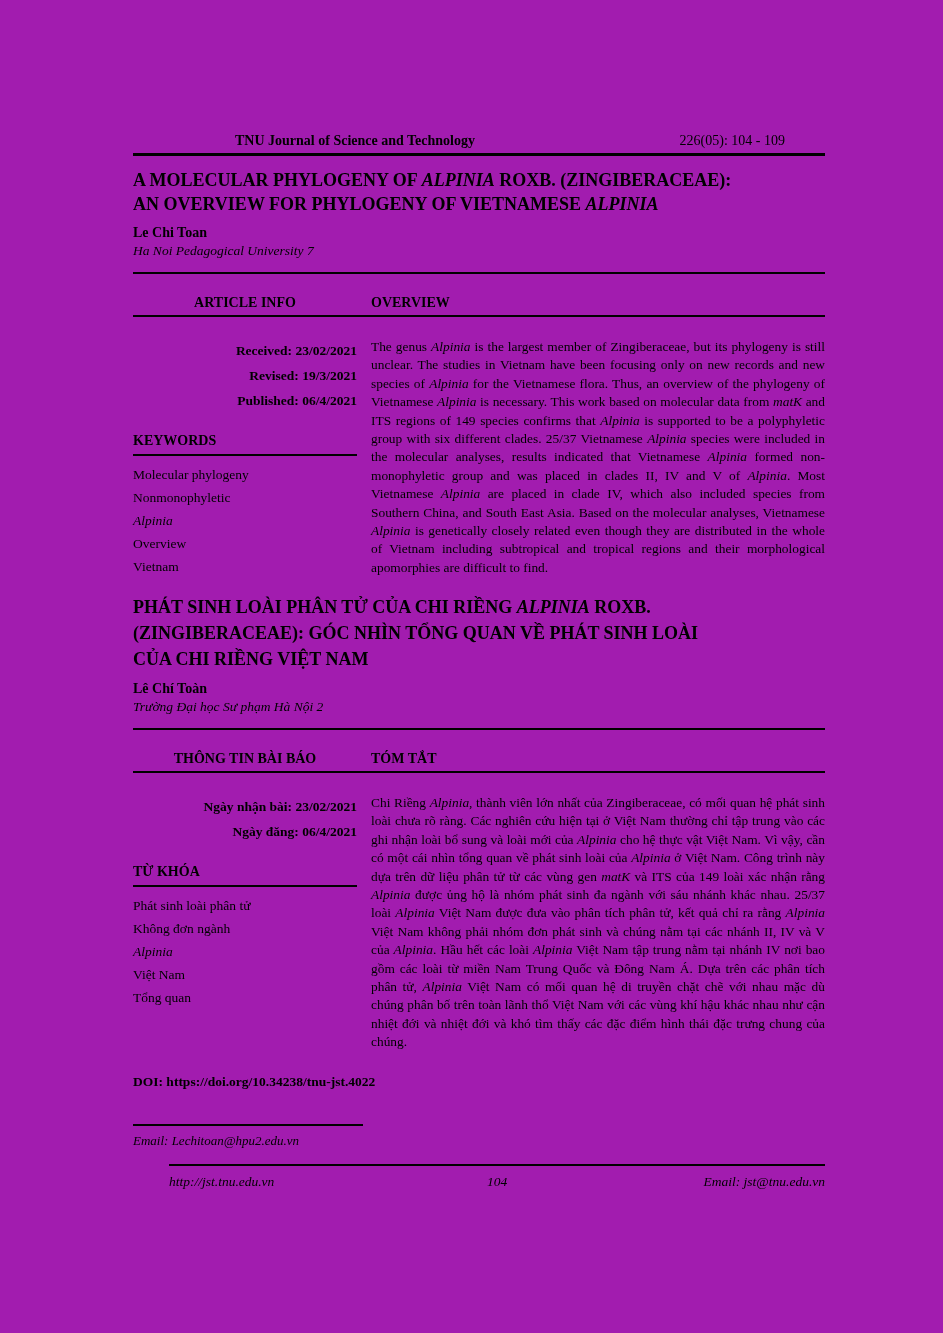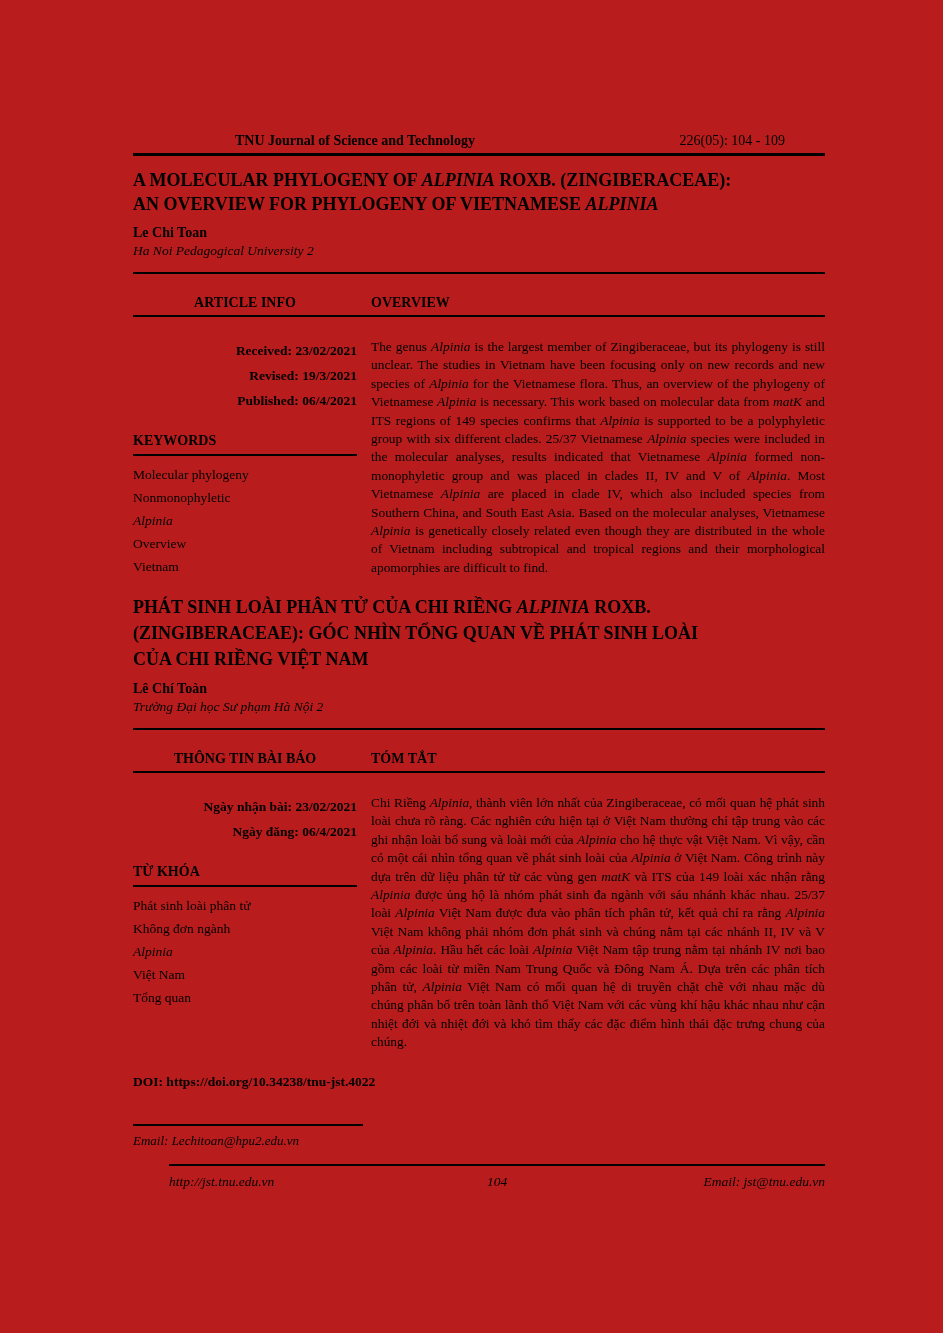--- a/index.html
+++ b/index.html
@@ -1,18 +1,18 @@
 <!DOCTYPE html>
 <html><head>
 <meta charset="utf-8">
 <style>
   * { box-sizing: border-box; }
   html, body { margin: 0; padding: 0; background: #ffffff; }
   .page {
-    width: 943px; height: 1333px; background: #b91c1c; color: #000;
+    width: 943px; height: 1333px; background: #a21caf; color: #000;
     position: relative; overflow: hidden;
     padding: 132px 118px 0 133px;
     font-family: "Liberation Serif", "DejaVu Serif", serif;
   }
   
   .running-head { display: flex; justify-content: space-between; font-size: 14px; line-height: 17px; }
   .running-head .journal { font-weight: bold; margin-left: 102px; }
   .running-head .issue { margin-right: 40px; }
   .rule-thick { border-bottom: 3px solid #000; margin-top: 4px; }
 
@@ -54,21 +54,21 @@
     <span class="journal">TNU Journal of Science and Technology</span>
     <span class="issue">226(05): 104 - 109</span>
   </div>
   <div class="rule-thick"></div>
 
   <h1 class="title" style="margin:12px 0 0 0;">
     <div>A MOLECULAR PHYLOGENY OF <i>ALPINIA</i> ROXB. (ZINGIBERACEAE):</div>
     <div>AN OVERVIEW FOR PHYLOGENY OF VIETNAMESE <i>ALPINIA</i></div>
   </h1>
   <div class="byline">Le Chi Toan</div>
-  <div class="affil">Ha Noi Pedagogical University 2</div>
+  <div class="affil">Ha Noi Pedagogical University 7</div>
 
   <div class="info-table">
     <div class="it-head">
       <div class="c-left">ARTICLE INFO</div>
       <div class="c-right">OVERVIEW</div>
     </div>
     <div class="it-body">
       <div class="c-left">
         <div class="date-row"><span>Received:</span> <span>23/02/2021</span></div>
         <div class="date-row"><span>Revised:</span> <span>19/3/2021</span></div>

